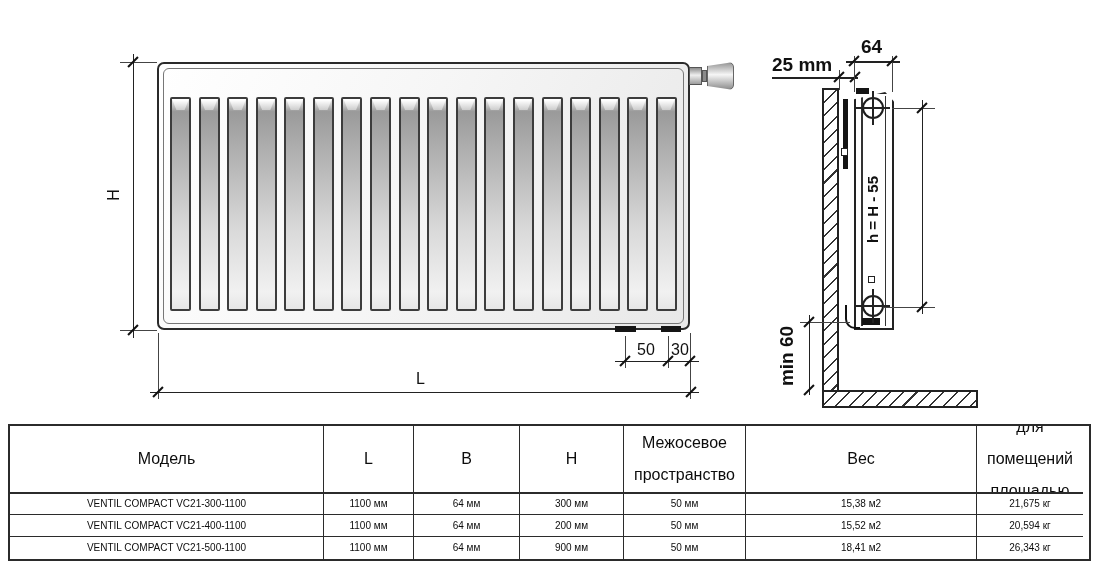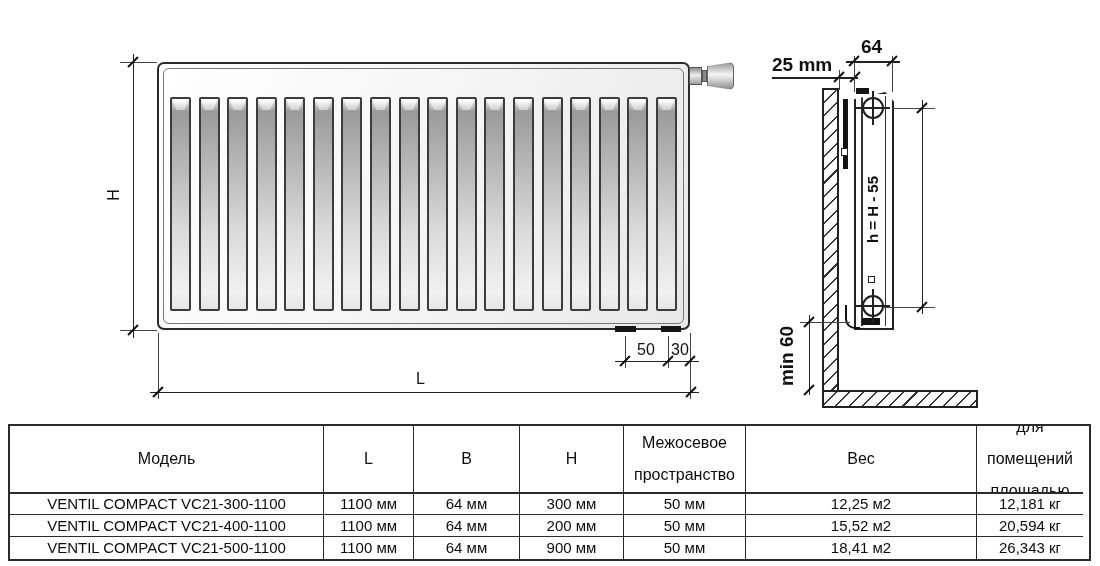--- a/index.html
+++ b/index.html
@@ -50,21 +50,21 @@
   .cross-v{position:absolute;width:1.5px;background:#222;}
   .blackbit{position:absolute;background:#141414;}
   .hook{position:absolute;border-left:2.5px solid #111;border-bottom:2.5px solid #111;
         border-bottom-left-radius:10px;background:transparent;}
   
   #spec-table{position:absolute;left:8px;top:424px;width:1079px;border:2px solid #2b2b2b;
       display:grid;grid-template-columns:313px 90px 106px 104px 122px 231px 107px;
       grid-template-rows:66px 22px 22px 23px;background:#fff;box-sizing:content-box;}
   .cell{border-left:1.5px solid #2b2b2b;border-top:1.5px solid #2b2b2b;
         display:flex;align-items:center;justify-content:center;text-align:center;
-        font-size:15px;line-height:20px;color:#0c0c0c;box-sizing:border-box;overflow:hidden;white-space:nowrap;}
+        font-size:10px;line-height:20px;color:#0c0c0c;box-sizing:border-box;overflow:hidden;white-space:nowrap;}
   .cell.first{border-left:none;}
   .cell.hdr{border-top:none;font-size:16px;white-space:normal;line-height:32px;padding:0 6px;}
   .cell.hdrsep{border-top:2px solid #2b2b2b;}
 </style>
 </head>
 <body>
 
 <div id="stage">
 
   <div id="rad-front">
@@ -177,22 +177,22 @@
     <div class="cell hdr">H</div>
     <div class="cell hdr">Межосевое пространство</div>
     <div class="cell hdr">Вес</div>
     <div class="cell hdr">Эффективен для помещений площадью до</div>
 
     <div class="cell hdrsep first">VENTIL COMPACT VC21-300-1100</div>
     <div class="cell hdrsep">1100 мм</div>
     <div class="cell hdrsep">64 мм</div>
     <div class="cell hdrsep">300 мм</div>
     <div class="cell hdrsep">50 мм</div>
-    <div class="cell hdrsep">12,25 м2</div>
-    <div class="cell hdrsep">12,181 кг</div>
+    <div class="cell hdrsep">15,38 м2</div>
+    <div class="cell hdrsep">21,675 кг</div>
 
     <div class="cell first">VENTIL COMPACT VC21-400-1100</div>
     <div class="cell">1100 мм</div>
     <div class="cell">64 мм</div>
     <div class="cell">200 мм</div>
     <div class="cell">50 мм</div>
     <div class="cell">15,52 м2</div>
     <div class="cell">20,594 кг</div>
 
     <div class="cell first">VENTIL COMPACT VC21-500-1100</div>

